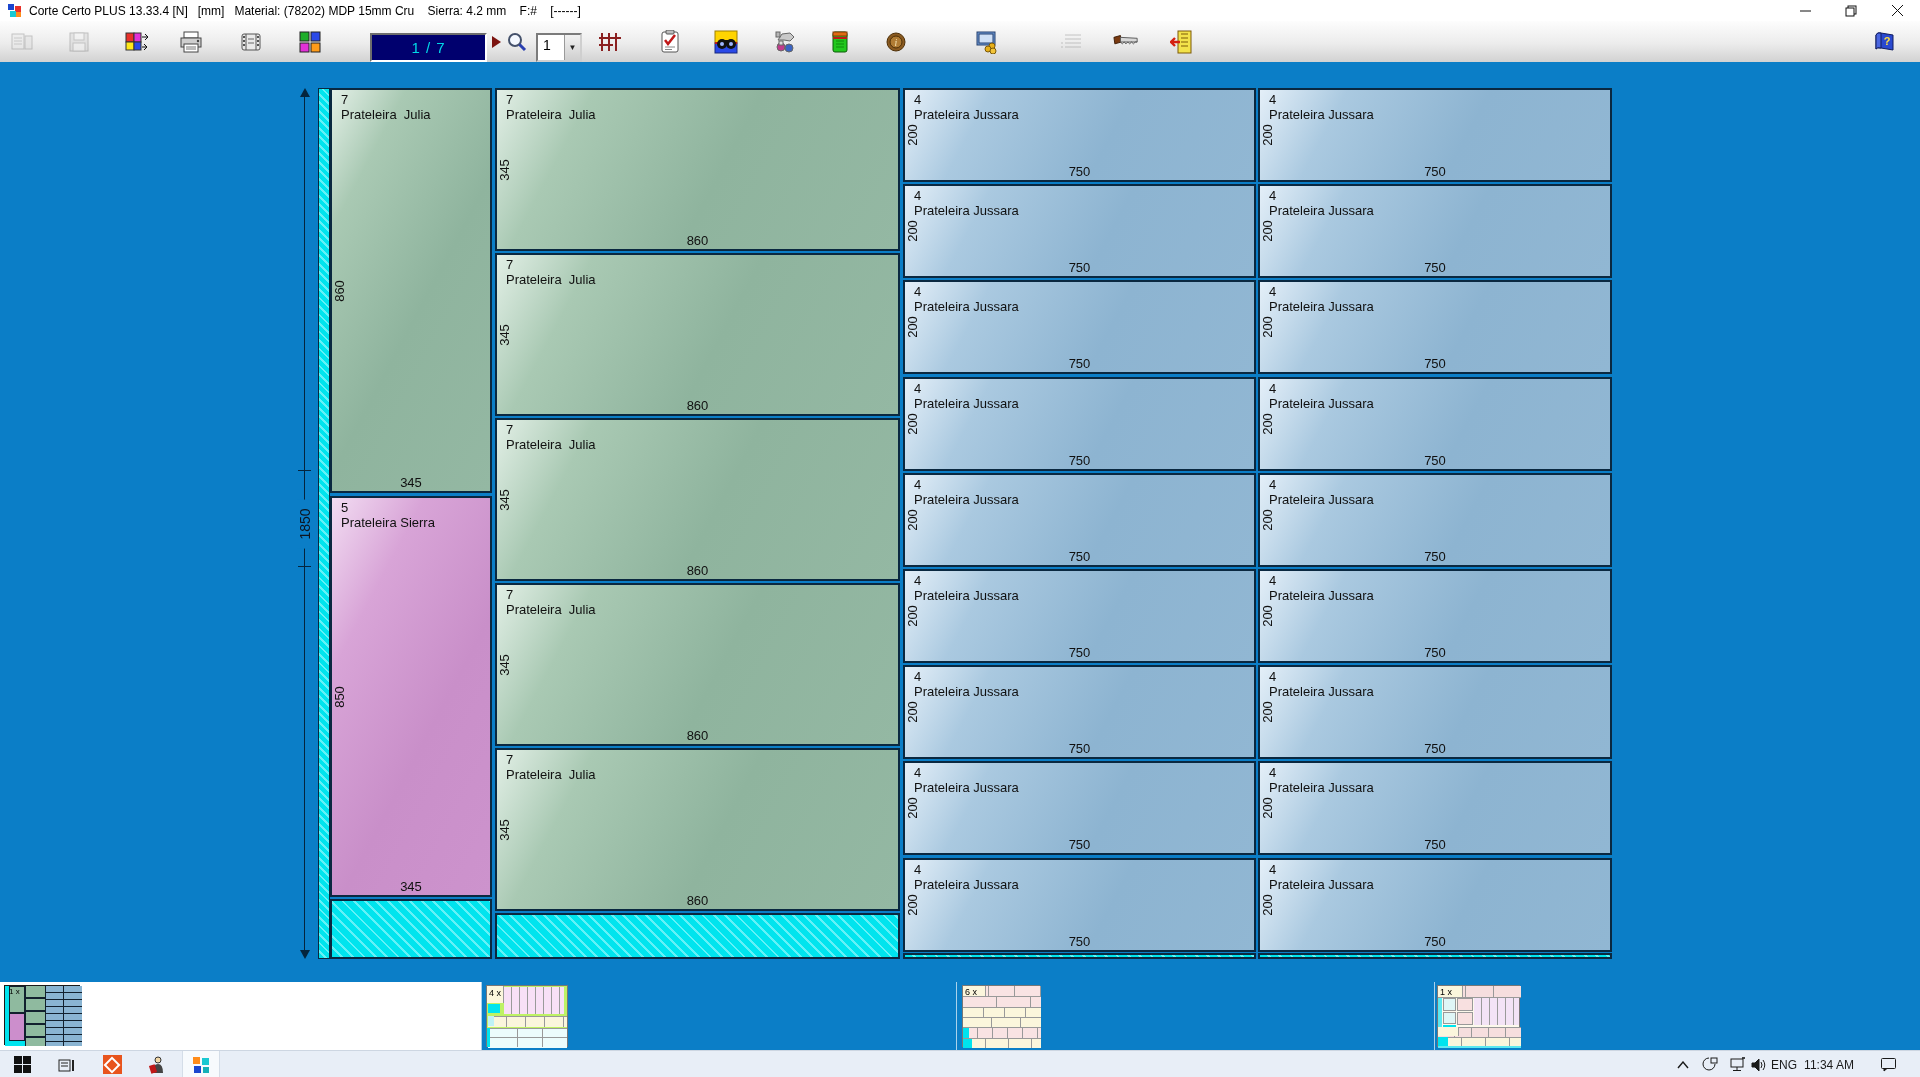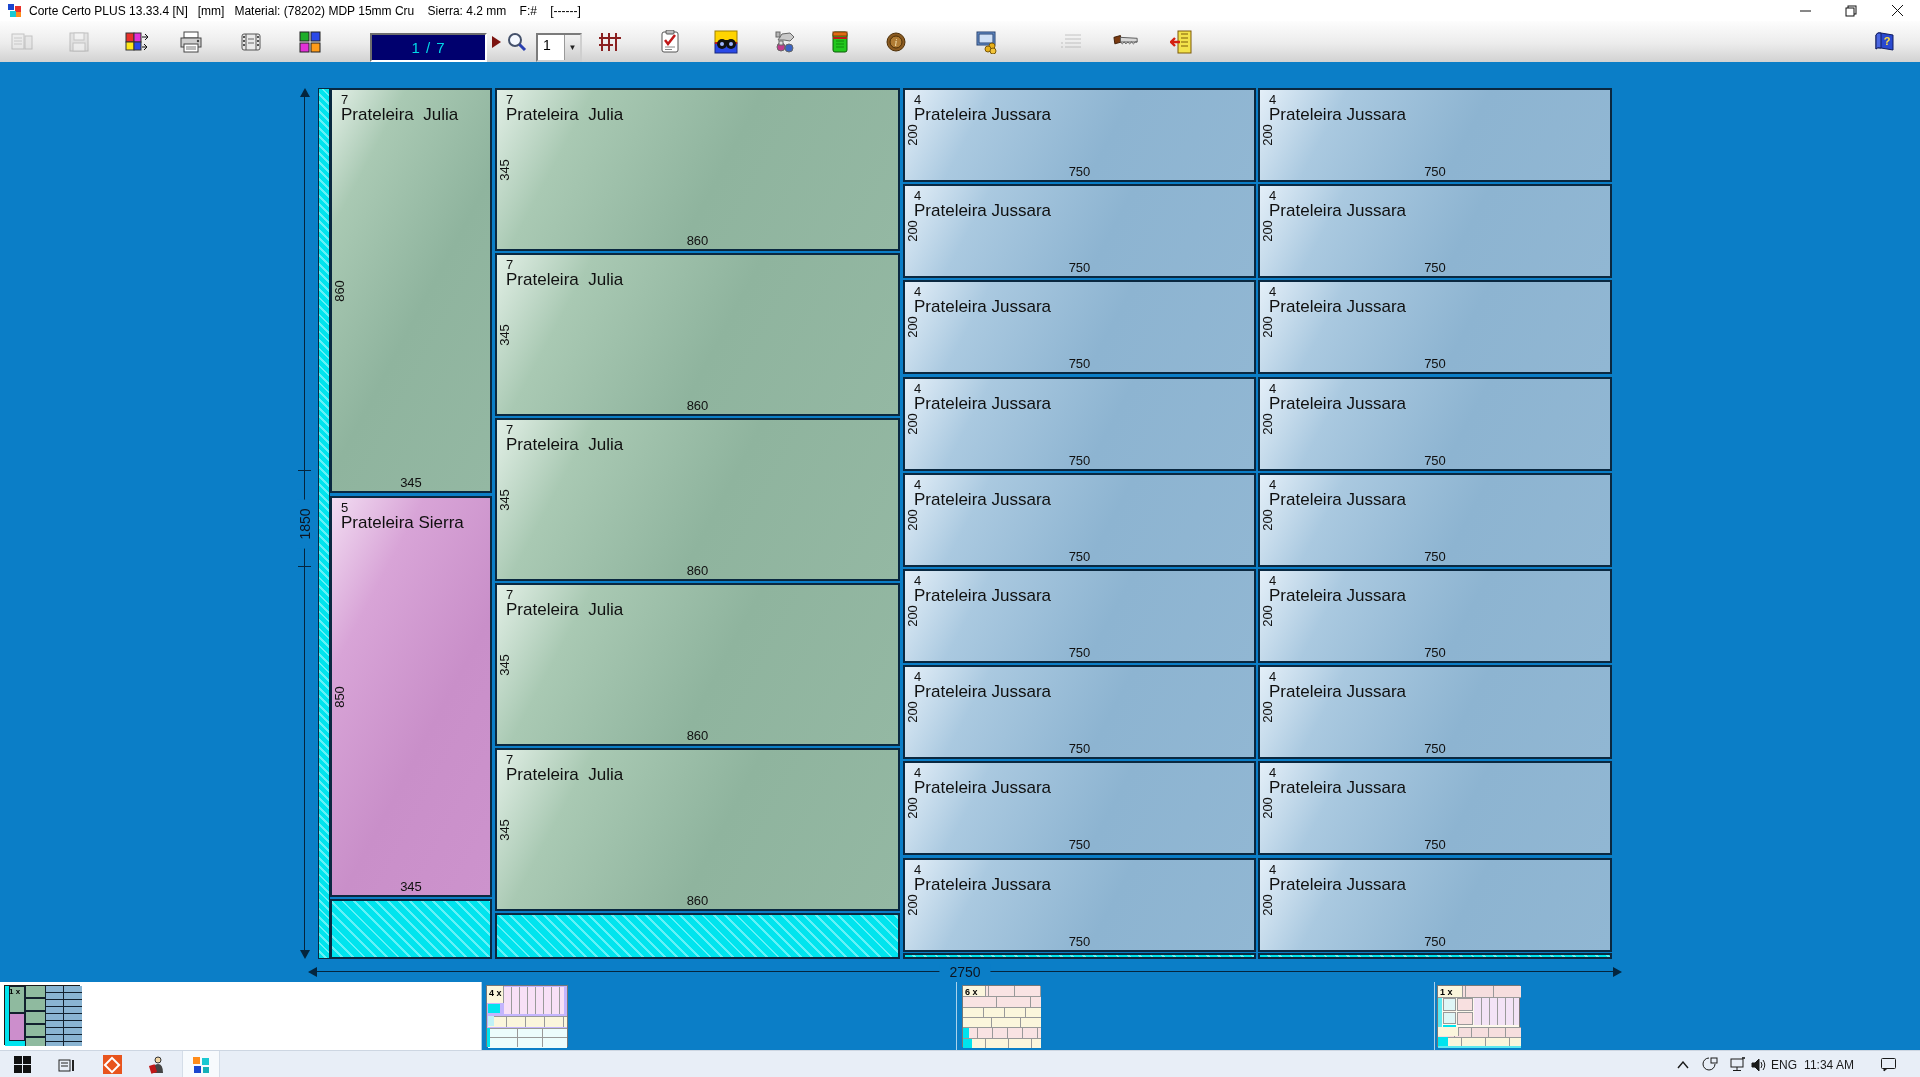--- a/index.html
+++ b/index.html
@@ -23,41 +23,41 @@
            color:#00d9e8;font-size:15px;display:flex;align-items:center;justify-content:center;letter-spacing:1px;}
   .ddwrap{position:absolute;left:536px;top:12px;width:42px;height:25px;background:#fff;
           border:2px inset #cfcfcf;display:flex;}
   .ddval{flex:1;font-size:14px;color:#000;padding:2px 0 0 5px;}
   .ddbtn{width:15px;background:linear-gradient(#f2f2f2,#cfcfcf);border-left:1px solid #9a9a9a;
          display:flex;align-items:center;justify-content:center;font-size:8px;color:#222;}
   
   #content{position:absolute;left:0;top:62px;width:1920px;height:920px;background:#0b7ec7;}
   .piece{position:absolute;box-sizing:border-box;border:2px solid #0a2840;color:#101010;}
   .piece .pid{display:block;font-size:13px;padding:2px 0 0 9px;line-height:15px;}
-  .piece .pname{display:block;font-size:17px;padding:0 0 0 9px;line-height:16px;white-space:pre;}
+  .piece .pname{display:block;font-size:13px;padding:0 0 0 9px;line-height:16px;white-space:pre;}
   .piece .pside{position:absolute;left:0px;top:50%;writing-mode:vertical-rl;
                 transform:translateY(-50%) rotate(180deg);font-size:13px;}
   .piece .pbot{position:absolute;bottom:1px;left:0;right:0;text-align:center;font-size:13px;}
   .green{background:linear-gradient(118deg,#e2efe6 0%,#a9c9b3 20%,#8fb49e 55%,#94b8a3 100%);}
   .pink {background:linear-gradient(118deg,#f2dcf2 0%,#d8a4d7 25%,#c98fc9 60%,#cd93cd 100%);}
   .blue {background:linear-gradient(118deg,#e4eff8 0%,#aac9e0 22%,#8db4d1 58%,#91b7d3 100%);}
   .waste{position:absolute;box-sizing:border-box;border:2px solid #0a2840;
          background:repeating-linear-gradient(45deg,#00e4ee 0 6px,#63f1f7 6px 8px);}
   .trim{position:absolute;left:318px;top:26px;width:12px;height:871px;box-sizing:border-box;
         border:1px solid #0a2840;background:repeating-linear-gradient(45deg,#00e4ee 0 4px,#63f1f7 4px 6px);}
   .dimtxt{color:#0d1520;font-size:14px;}
   .dimline{background:#04253e;position:absolute;}
   .arr{position:absolute;width:0;height:0;}
   
   #filmstrip{position:absolute;left:0;top:982px;width:1920px;height:68px;background:#0b7ec7;}
   .slot{position:absolute;top:0;height:68px;}
   .slot.sel{background:#ffffff;}
   .slotsep{position:absolute;top:0;width:1px;height:68px;background:rgba(255,255,255,.65);}
   .thumb{position:absolute;top:3px;box-sizing:border-box;}
-  .tlabel{position:absolute;z-index:5;font-size:9px;font-weight:bold;color:#000;line-height:10px;}
+  .tlabel{position:absolute;z-index:5;font-size:9px;font-weight:normal;color:#000;line-height:10px;}
   
   #taskbar{position:absolute;left:0;top:1050px;width:1920px;height:27px;background:#e8eef7;
            border-top:1px solid #cdd6e2;}
   .tb{position:absolute;top:0;height:27px;display:flex;align-items:center;justify-content:center;}
   .traytxt{font-size:12px;color:#1a1a1a;}
   svg{display:block;}
 </style>
 </head>
 <body>
 
@@ -275,26 +275,20 @@
 
     <div style="position:absolute;left:296px;top:26px;width:18px;height:871px;">
       <div class="dimline" style="left:8px;top:4px;width:1px;height:863px;"></div>
       <div class="arr" style="left:4px;top:0;border-left:5px solid transparent;border-right:5px solid transparent;border-bottom:9px solid #04253e;"></div>
       <div class="arr" style="left:4px;bottom:0;border-left:5px solid transparent;border-right:5px solid transparent;border-top:9px solid #04253e;"></div>
       <div class="dimline" style="left:2px;top:382px;width:13px;height:1px;"></div>
       <div class="dimline" style="left:2px;top:478px;width:13px;height:1px;"></div>
       <span class="dimtxt" style="position:absolute;left:1px;top:50%;writing-mode:vertical-rl;transform:translateY(-50%) rotate(180deg);background:#0b7ec7;padding:9px 0;">1850</span>
     </div>
 
-    <div style="position:absolute;left:308px;top:901px;width:1314px;height:18px;">
-      <div class="dimline" style="left:4px;top:8px;width:1306px;height:1px;"></div>
-      <div class="arr" style="left:0;top:4px;border-top:5px solid transparent;border-bottom:5px solid transparent;border-right:9px solid #04253e;"></div>
-      <div class="arr" style="right:0;top:4px;border-top:5px solid transparent;border-bottom:5px solid transparent;border-left:9px solid #04253e;"></div>
-      <span class="dimtxt" style="position:absolute;left:50%;top:1px;transform:translateX(-50%);background:#0b7ec7;padding:0 10px;">2750</span>
-    </div>
 
     <div class="trim"></div>
 
     <div id="board" style="position:absolute;left:0;top:0;width:1920px;height:920px;">
         <div class="piece green" style="left: 330px; top: 26px; width: 162px; height: 405px;">
           <span class="pid">7</span>
           <span class="pname">Prateleira  Julia</span>
           <span class="pside">860</span>
           <span class="pbot">345</span>
         </div>
@@ -459,21 +453,21 @@
       <span class="tlabel" style="left:4px;top:1px;font-size:8px;">1 x</span>
       <div style="position:absolute;left:0;top:0;width:4px;height:60px;background:#00e4ee;"></div>
       <div style="position:absolute;left:4px;top:0;width:16px;height:27px;background:#8fba9f;border:1px solid #12202e;box-sizing:border-box;"></div>
       <div style="position:absolute;left:4px;top:27px;width:16px;height:28px;background:#cc8ecc;border:1px solid #12202e;box-sizing:border-box;"></div>
       <div style="position:absolute;left:4px;top:55px;width:16px;height:5px;background:#00e4ee;"></div>
       <div style="position:absolute;left:20px;top:0;width:20px;height:60px;border-left:1px solid #12202e;background:repeating-linear-gradient(180deg,#8fba9f 0 11px,#12202e 11px 13px);"></div>
       <div style="position:absolute;left:40px;top:0;width:36px;height:60px;border-left:1px solid #12202e;background:repeating-linear-gradient(180deg,#8ab4d2 0 6px,#12202e 6px 7px);"></div>
       <div style="position:absolute;left:58px;top:0;width:1px;height:60px;background:#12202e;"></div>
     </div>
 
-    <div class="thumb" style="left:486px;width:82px;height:62px;border:1px solid #777;background:#c4b5fd;">
+    <div class="thumb" style="left:486px;width:82px;height:62px;border:1px solid #777;background:#bef264;">
       <span class="tlabel" style="left:2px;top:2px;">4 x</span>
       <div style="position:absolute;left:0;top:0;width:16px;height:17px;background:#fbf6dc;border-right:1px solid #999;"></div>
       <div style="position:absolute;left:1px;top:18px;width:12px;height:9px;background:#00e4ee;"></div>
       <div style="position:absolute;left:17px;top:1px;width:60px;height:27px;background:repeating-linear-gradient(90deg,#f8e0f6 0 7px,#9a9a9a 7px 8px);"></div>
       <div style="position:absolute;left:1px;top:30px;width:79px;height:10px;background:repeating-linear-gradient(90deg,#fbf6dc 0 18px,#999 18px 19px);border-top:1px solid #999;"></div>
       <div style="position:absolute;left:1px;top:30px;width:6px;height:10px;background:#bff2f6;"></div>
       <div style="position:absolute;left:1px;top:42px;width:79px;height:19px;background:#ecfcfc;border-top:1px solid #999;"></div>
       <div style="position:absolute;left:1px;top:51px;width:79px;height:1px;background:#999;"></div>
       <div style="position:absolute;left:30px;top:42px;width:1px;height:19px;background:#999;"></div>
       <div style="position:absolute;left:55px;top:42px;width:1px;height:19px;background:#999;"></div>

